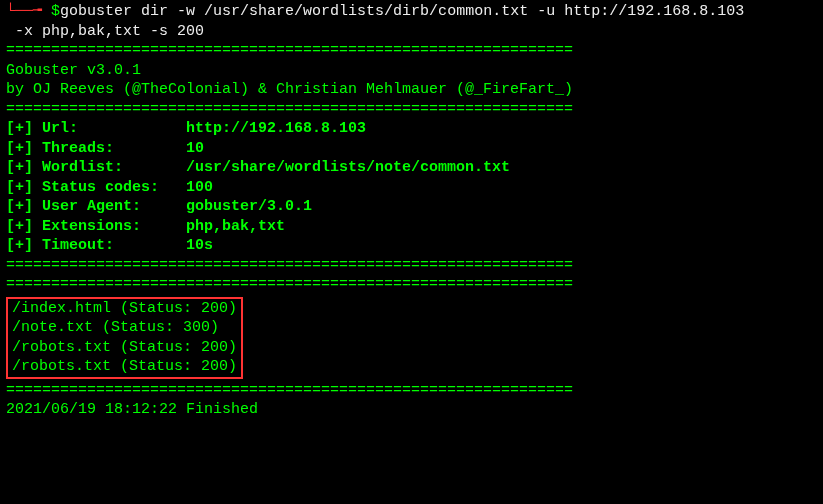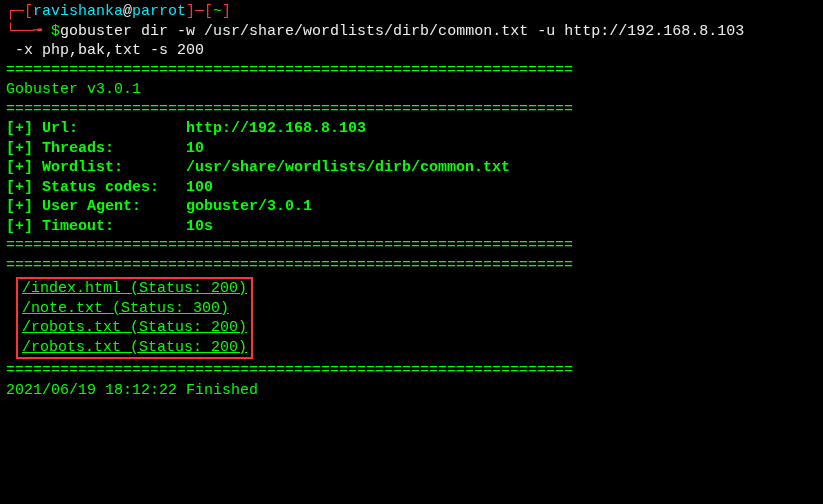--- a/index.html
+++ b/index.html
@@ -30,50 +30,50 @@
     letter-spacing: 0;
   }
   .settings {
     white-space: pre;
     font-weight: bold;
   }
   .result-box {
     border: 2px solid #ff3333;
     display: inline-block;
     padding: 0 4px;
-    margin: 2px 10px;
-    text-decoration: underline;
+    margin: 2px 0;
   }
   .result-box div {
     white-space: pre;
   }
   .cmd-cont {
     white-space: pre;
   }
 </style>
 </head>
 <body>
 
 <div class="terminal">
 
-  <div class="prompt-line"><span class="red">┌─[</span><span class="cyan">ravishanka</span><span class="white">@</span><span class="cyan">parrot</span><span class="red">]─[</span><span class="green">~</span><span class="red">]</span></div>
 
   <div class="prompt-line"><span class="red">└──╼ </span><span class="green">$</span><span class="white">gobuster dir -w /usr/share/wordlists/dirb/common.txt -u http://192.168.8.103</span></div>
 
   <div class="cmd-cont white"> -x php,bak,txt -s 200</div>
 
   <div class="divider">===============================================================</div>
   <div class="green">Gobuster v3.0.1</div>
+  <div class="green">by OJ Reeves (@TheColonial) &amp; Christian Mehlmauer (@_FireFart_)</div>
   <div class="divider">===============================================================</div>
 
   <div class="settings"><span>[+] Url:            </span><span>http://192.168.8.103</span></div>
   <div class="settings"><span>[+] Threads:        </span><span>10</span></div>
-  <div class="settings"><span>[+] Wordlist:       </span><span>/usr/share/wordlists/dirb/common.txt</span></div>
+  <div class="settings"><span>[+] Wordlist:       </span><span>/usr/share/wordlists/note/common.txt</span></div>
   <div class="settings"><span>[+] Status codes:   </span><span>100</span></div>
   <div class="settings"><span>[+] User Agent:     </span><span>gobuster/3.0.1</span></div>
+  <div class="settings"><span>[+] Extensions:     </span><span>php,bak,txt</span></div>
   <div class="settings"><span>[+] Timeout:        </span><span>10s</span></div>
 
   <div class="divider">===============================================================</div>
   <div class="divider">===============================================================</div>
 
   <div class="result-box">
     <div>/index.html (Status: 200)</div>
     <div>/note.txt (Status: 300)</div>
     <div>/robots.txt (Status: 200)</div>
     <div>/robots.txt (Status: 200)</div>

